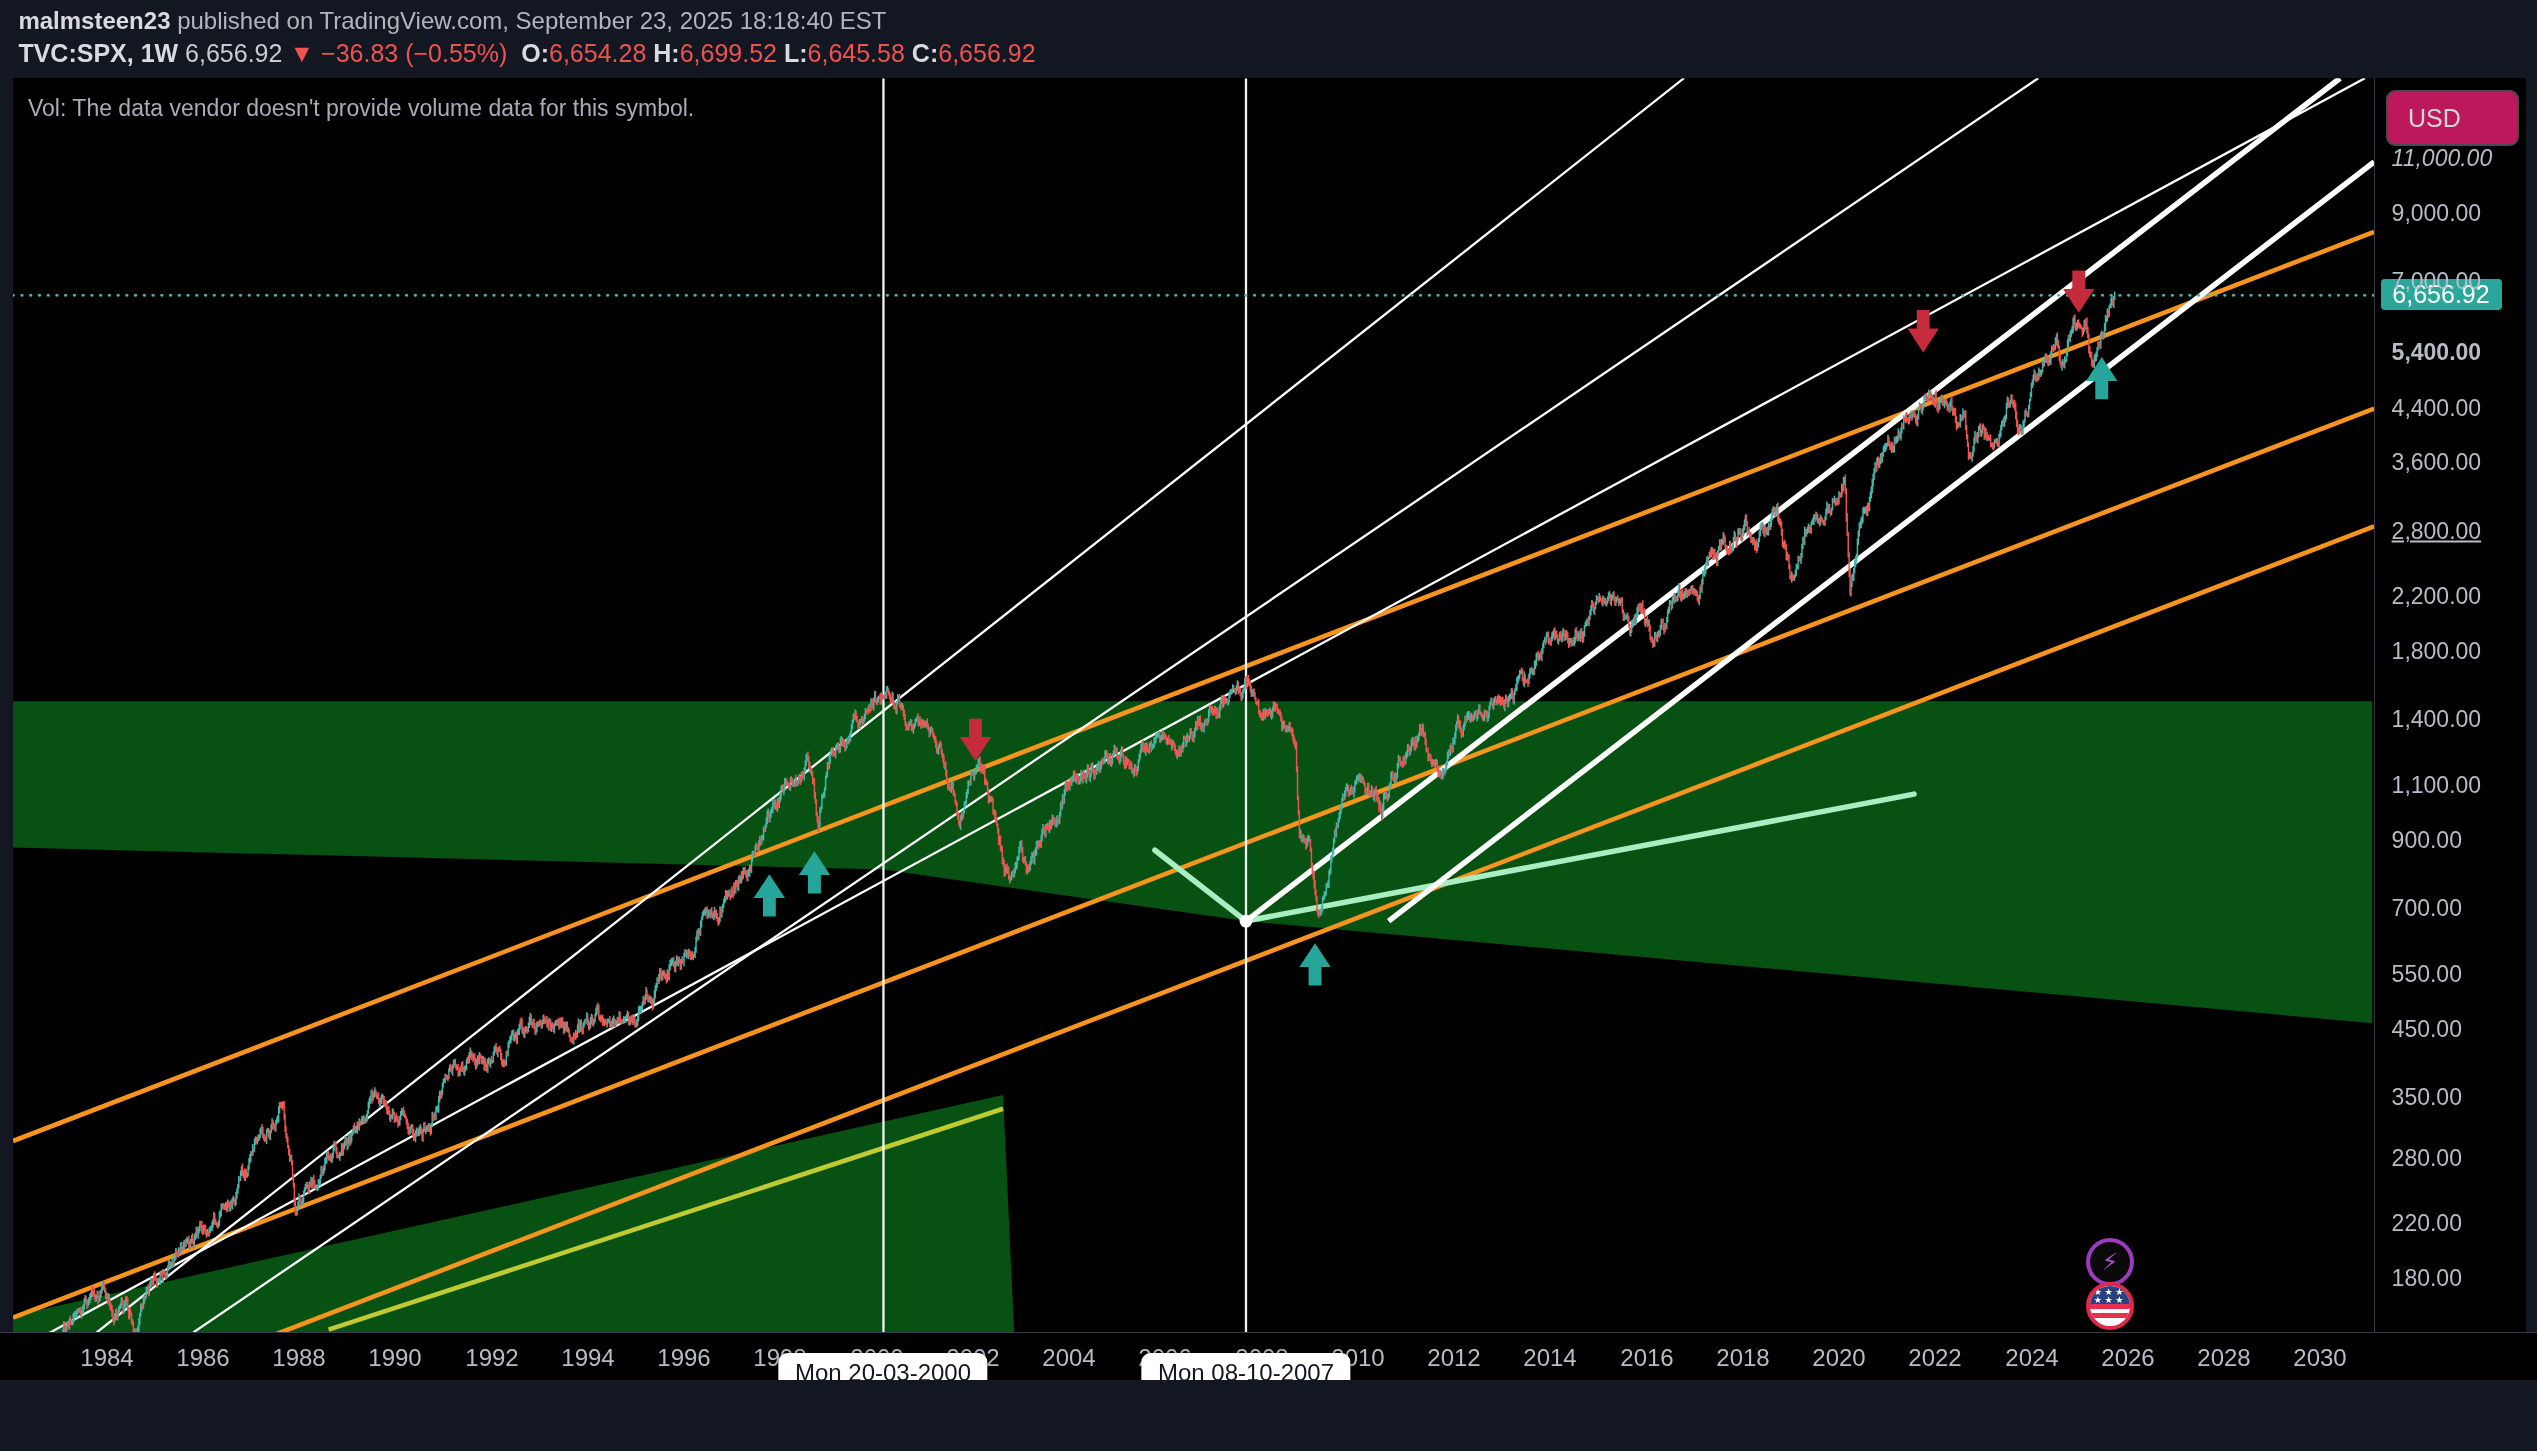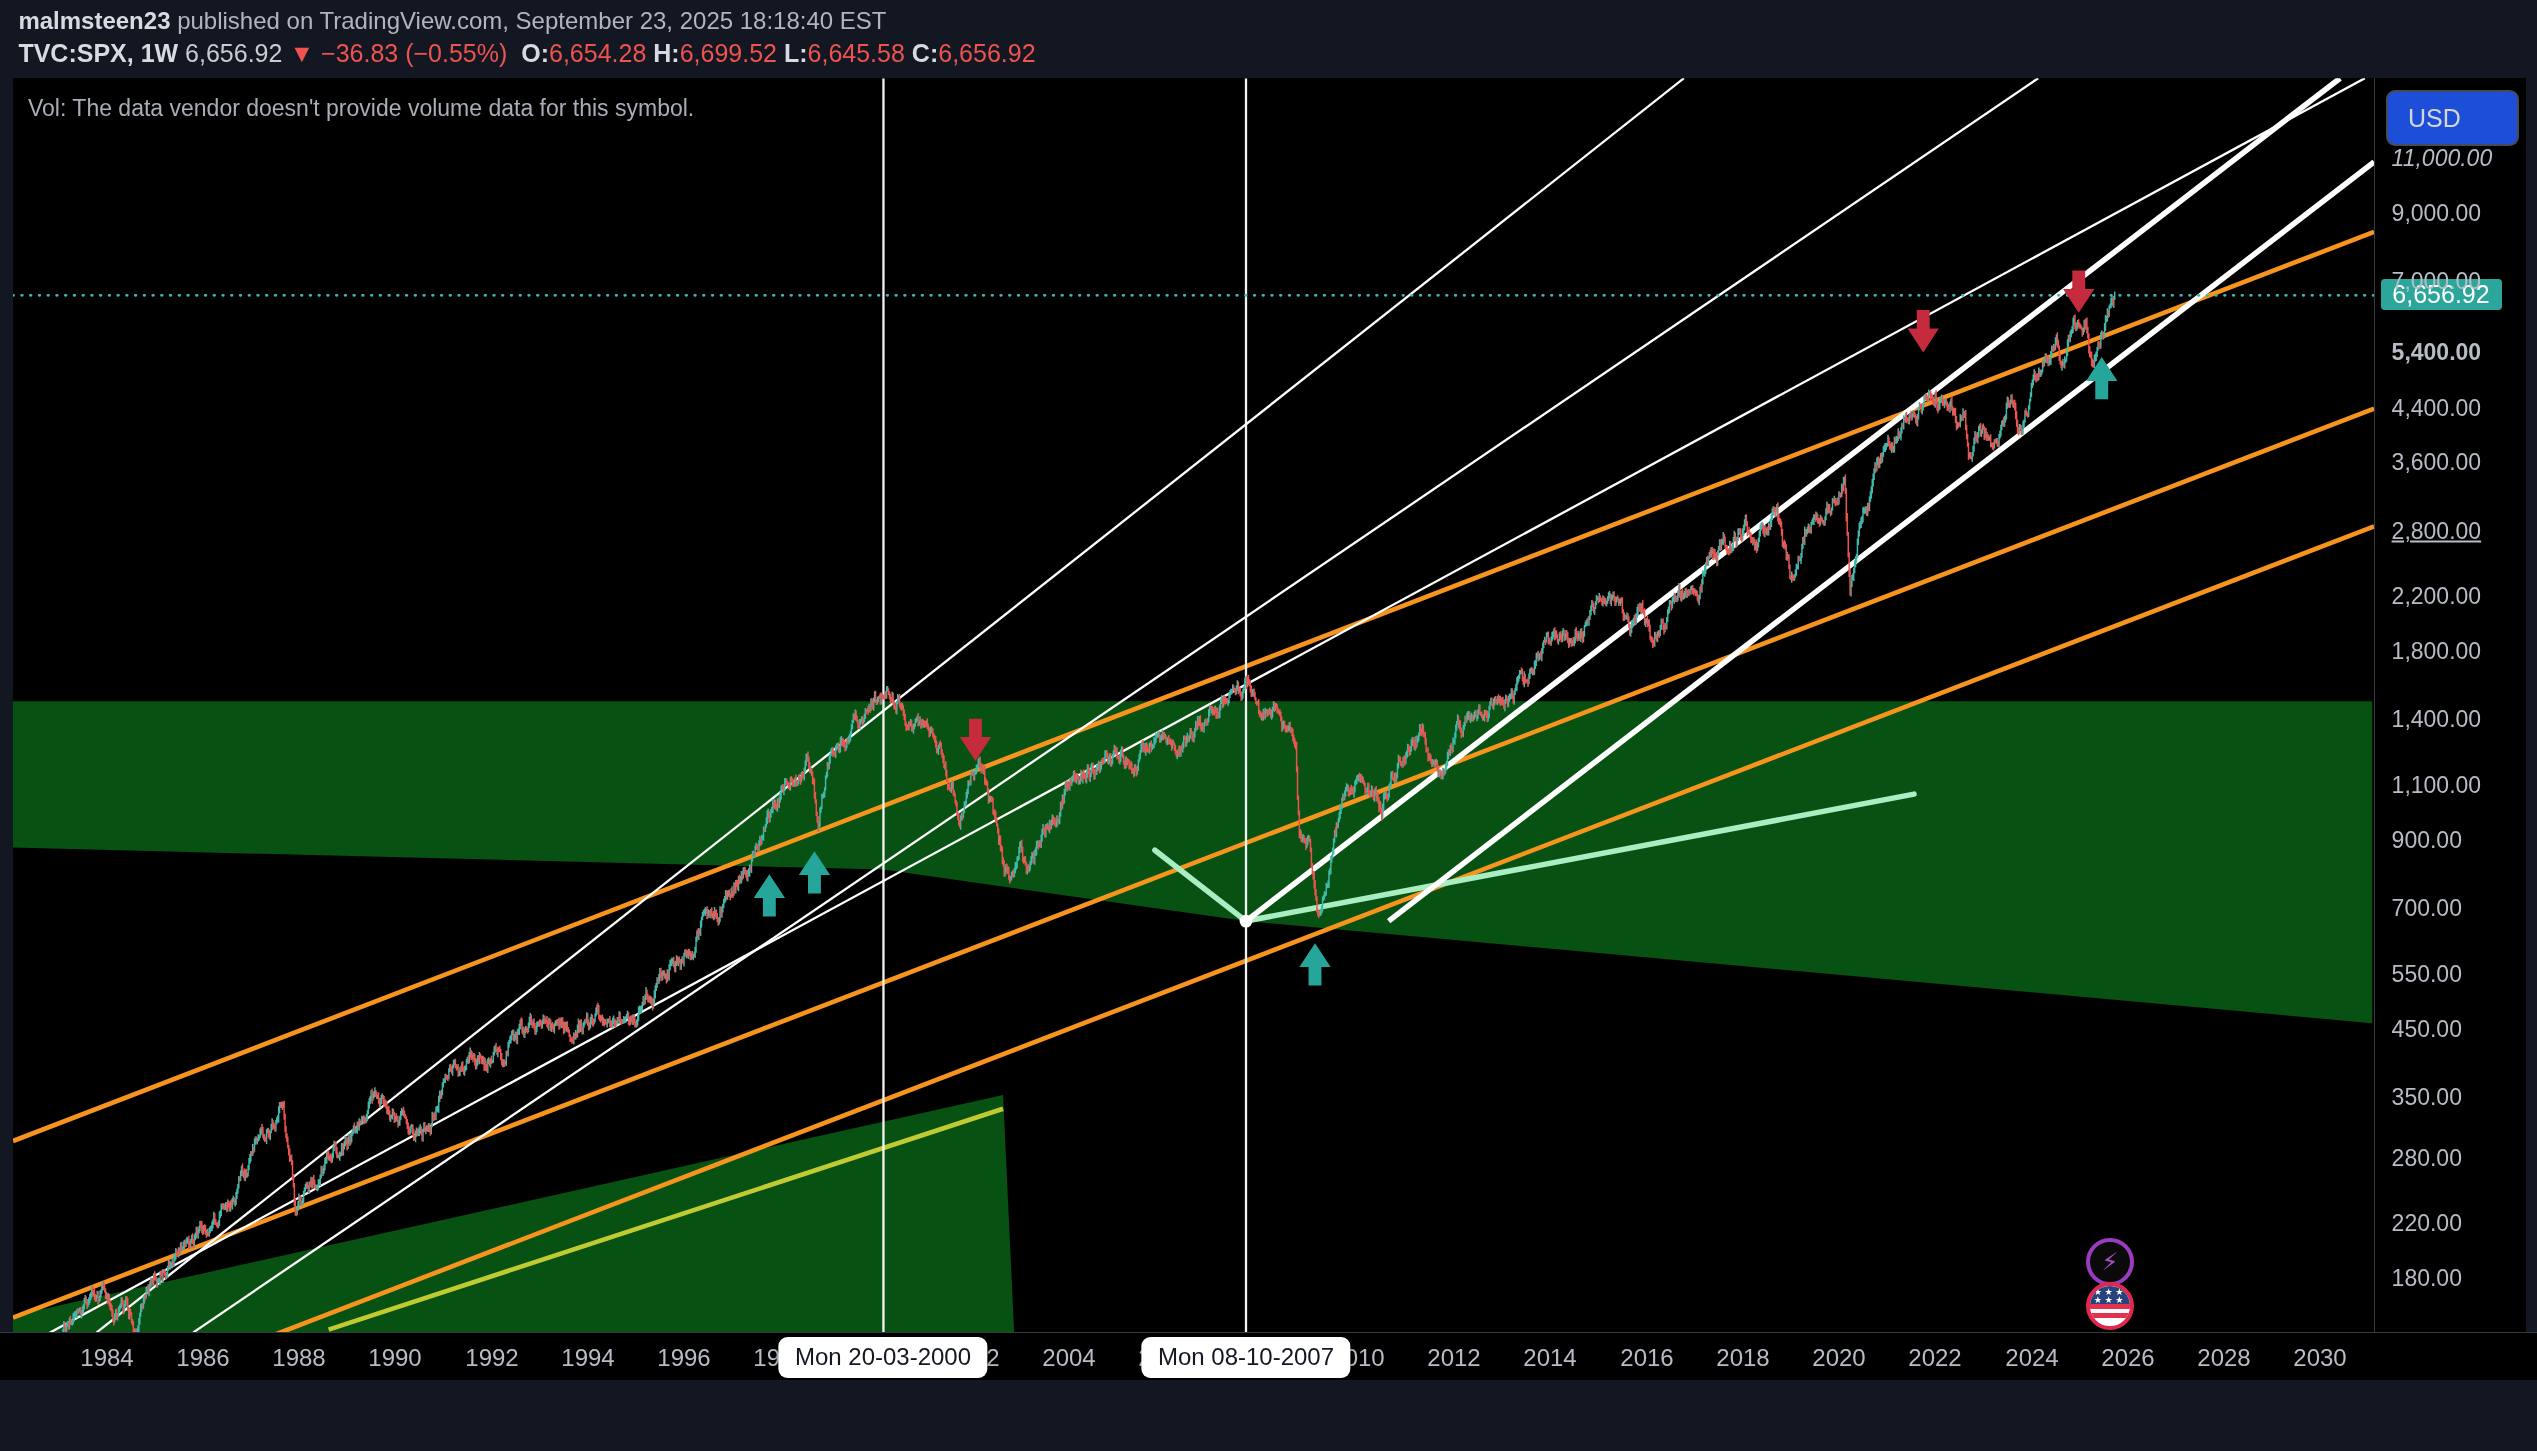--- a/index.html
+++ b/index.html
@@ -16,27 +16,27 @@
   #chartbg{position:absolute;left:13px;top:78px;width:2512px;height:1302px;background:#000;}
   #plot{position:absolute;left:0;top:0;width:2538px;height:1452px;}
   
   #legend{position:absolute;left:28px;top:88px;}
   .lg1{font-size:26px;font-weight:700;color:#d8dadf;letter-spacing:0.2px;}
   .lg2{font-size:23px;color:#a9adb8;margin-top:7.4px;}
   
   #paxis{position:absolute;left:2374px;top:78px;width:151px;height:1254px;border-left:1.8px solid #363a45;background:#000;}
   .plabel{position:absolute;left:16.6px;transform:translateY(-50%);font-size:23px;color:#b8bcc6;white-space:nowrap;}
   #usdbtn{position:absolute;left:11px;top:12px;width:109px;height:52px;border:2.3px solid #474b56;border-radius:9.2px;
-     color:#d4d6db;font-size:25px;line-height:52px;padding-left:20px;background:#1d4ed8;}
+     color:#d4d6db;font-size:25px;line-height:52px;padding-left:20px;background:#be185d;}
   #pricebadge{position:absolute;left:5.5px;width:121px;height:31px;border-radius:3.7px;background:#2aa69a;color:#fff;
      font-size:25px;font-weight:500;text-align:center;line-height:31px;}
   
   #taxis{position:absolute;left:0;top:1332px;width:2538px;height:48px;background:#000;border-top:1.8px solid #363a45;}
   .ylabel{position:absolute;top:11px;transform:translateX(-50%);font-size:24px;color:#b8bcc6;}
-  .ttip{position:absolute;top:4px;transform:translateX(-50%);background:#fff;color:#131722;font-size:24px;
+  .ttip{position:absolute;top:20px;transform:translateX(-50%);background:#fff;color:#131722;font-size:24px;
      padding:6.4px 16.6px;border-radius:9px;white-space:nowrap;box-shadow:0 0.9px 3.7px rgba(0,0,0,.4);}
   
   #ftr{position:absolute;left:0;top:1380px;width:2538px;height:72px;background:#131722;}
   
   .cbadge{position:absolute;width:40px;height:40px;border-radius:50%;transform:translate(-50%,-50%);}
   #boost{border:4.6px solid #9c3bbf;background:#0a0a0a;color:#a64fc8;font-size:24px;text-align:center;line-height:39px;}
   #flag{border:4.6px solid #e0294a;overflow:hidden;background:#fff;}
   #flag .canton{position:absolute;left:0;top:0;width:100%;height:55%;background:#27427e;}
   #flag .s{position:absolute;color:#fff;font-size:9.2px;line-height:9.2px;}
   #flag .stripe{position:absolute;left:0;width:100%;height:4.6px;background:#e4314e;}

